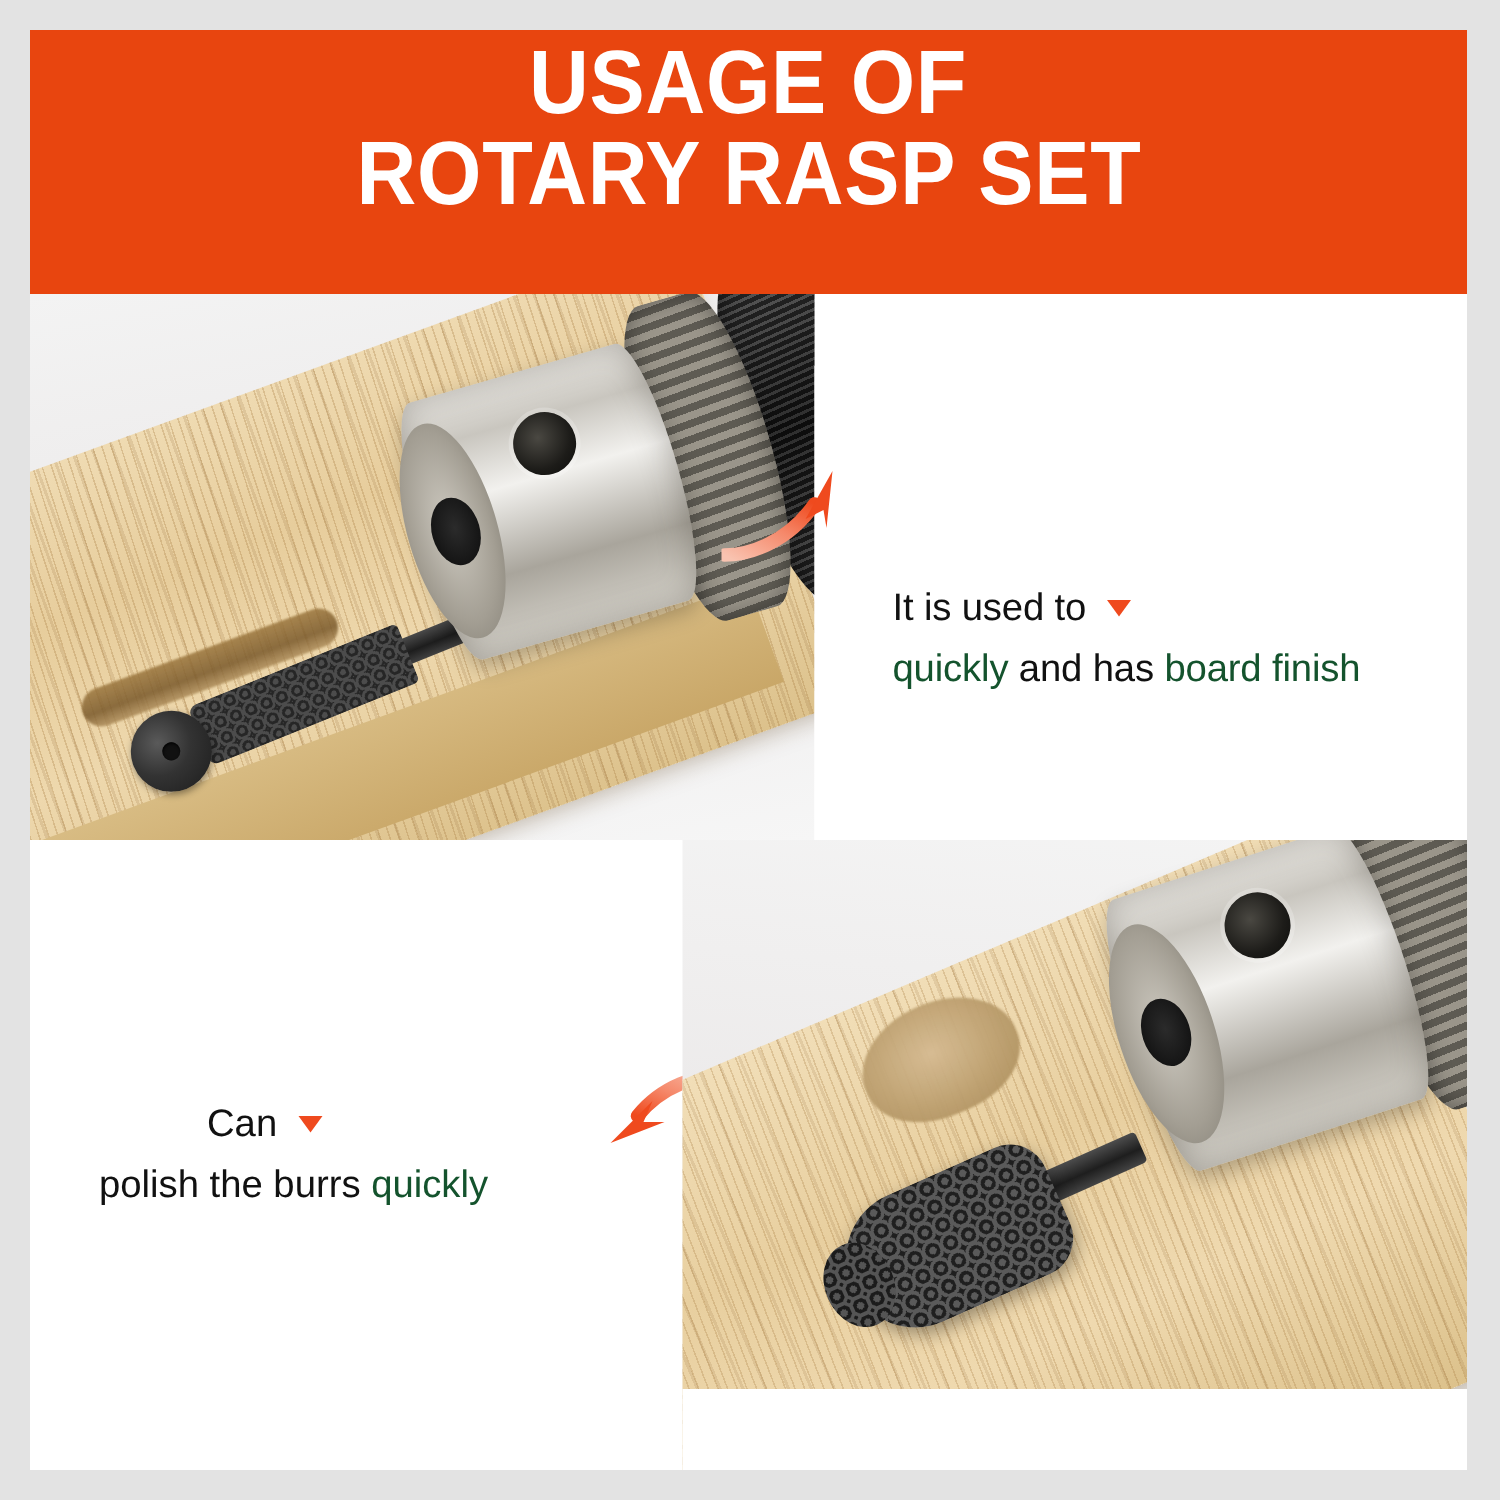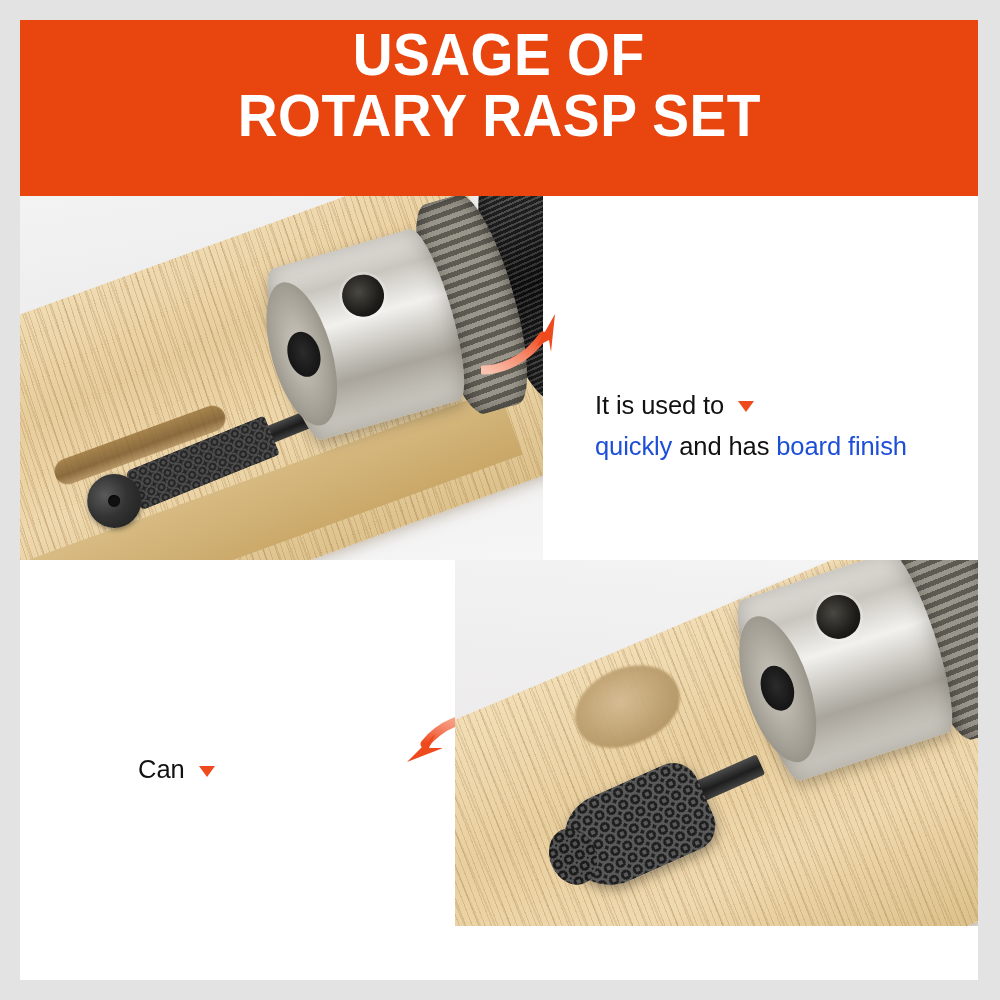--- a/index.html
+++ b/index.html
@@ -198,21 +198,21 @@
     padding-left:52px;
     margin-top:48px;
   }
   .tline{
     font-size:25.5px;
     color:#111111;
     line-height:1.62;
     white-space:nowrap;
     letter-spacing:-0.1px;
   }
-  .hl{ color:#1d4ed8; }
+  .hl{ color:#14532d; }
   .tri{
     display:inline-block;
     width:0; height:0;
     margin-left:14px;
     vertical-align:middle;
     border-left:8px solid transparent;
     border-right:8px solid transparent;
     border-top:11px solid #ef4a1e;
   }
 
@@ -423,20 +423,23 @@
             </linearGradient>
           </defs>
           <path d="M100,12 C78,12 54,20 38,40" stroke="url(#agrad2)" stroke-width="9" fill="none" stroke-linecap="round"></path>
           <path d="M20,58 L48,30 L42,44 L56,44 Z" fill="#ef4a1e"></path>
         </svg>
 
         <div class="bline first">
           <span>Can</span><span class="tri"></span>
         </div>
 
+        <div class="bline">
+          <span>polish the burrs </span><span class="hl">quickly</span>
+        </div>
       </div>
 
       <div class="photo-bot">
         <div class="plank-bot"></div>
         <div class="burr-bot"></div>
 
         <div class="rasp-bot">
           <div class="shank"></div>
           <div class="cone"></div>
           <div class="tip"></div>

